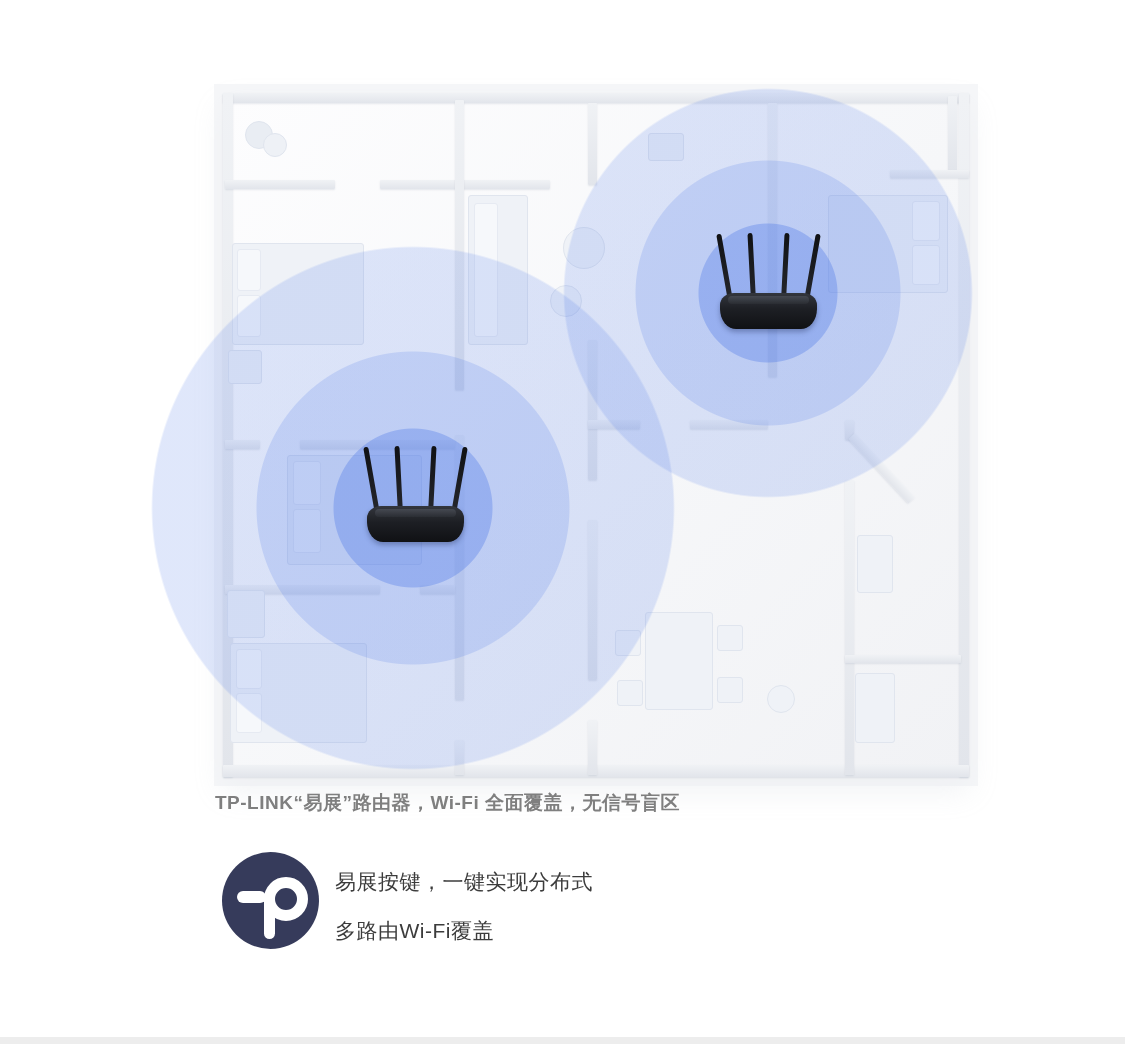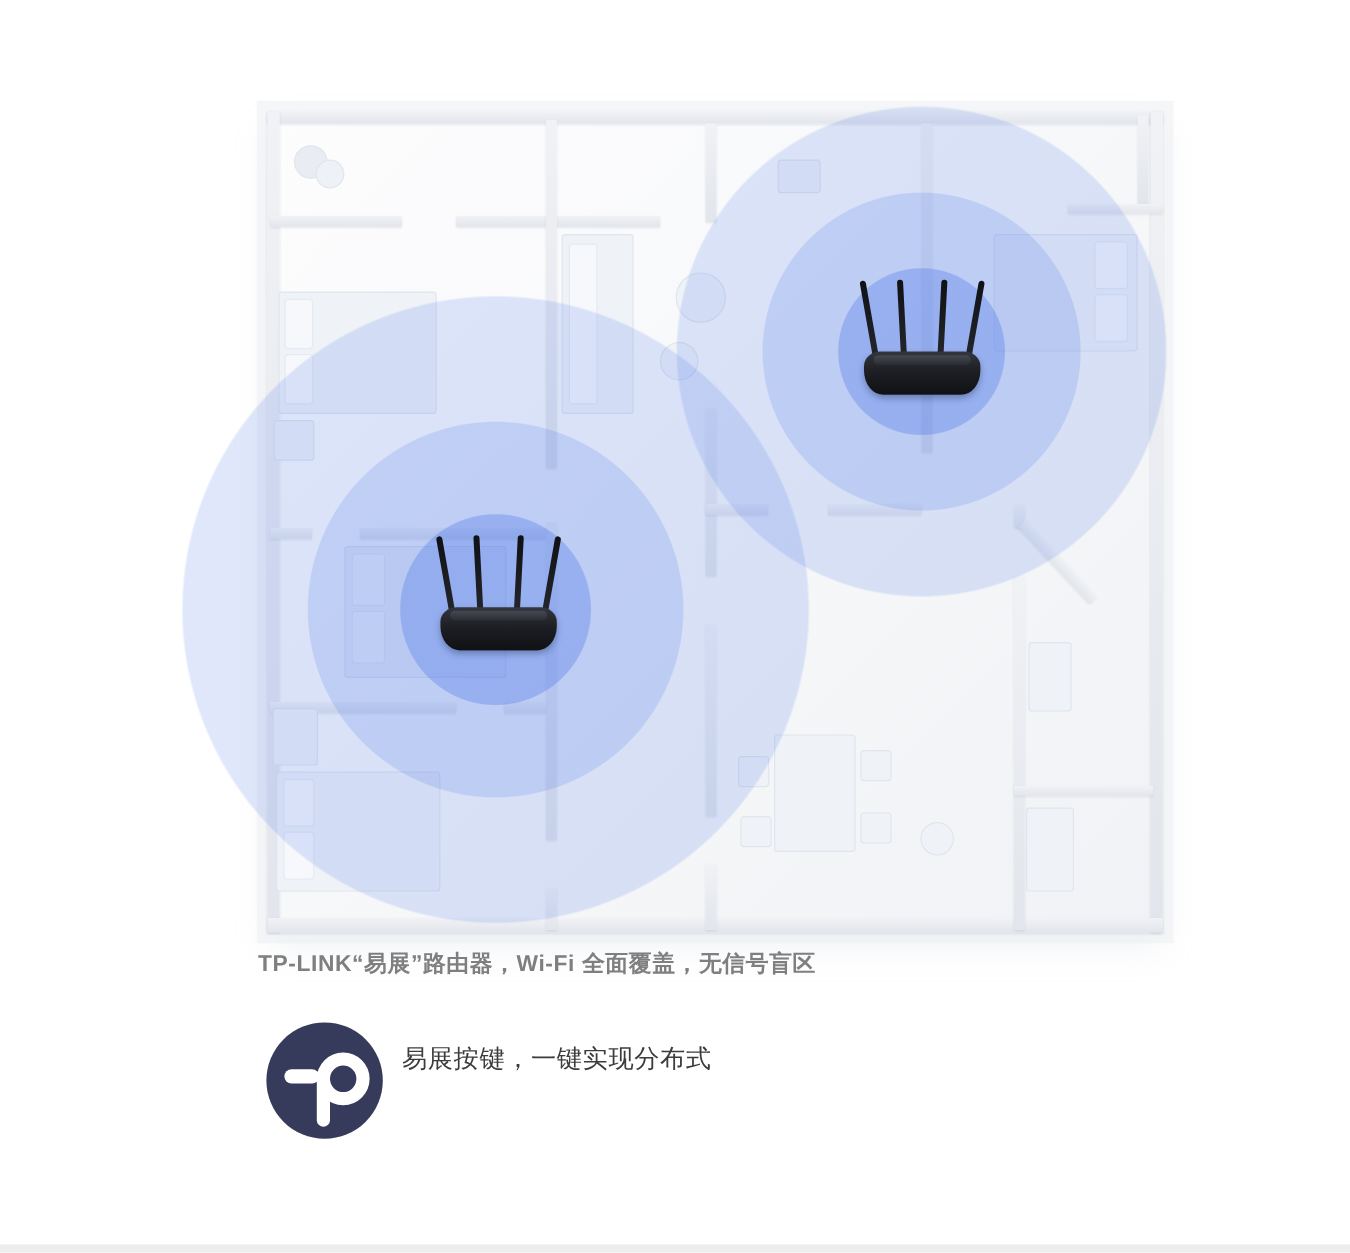--- a/index.html
+++ b/index.html
@@ -136,16 +136,17 @@
   <div class="caption">TP-LINK“易展”路由器，Wi-Fi 全面覆盖，无信号盲区</div>
 
   <div class="logo">
     <span class="dash"></span>
     <span class="ring"></span>
     <span class="stem"></span>
   </div>
 
   <div class="feature">
     <div class="l1">易展按键，一键实现分布式</div>
+    <div class="l2">多路由Wi-Fi覆盖</div>
   </div>
 
   <div class="bottom-bar"></div>
 </div>
 
 </body></html>

